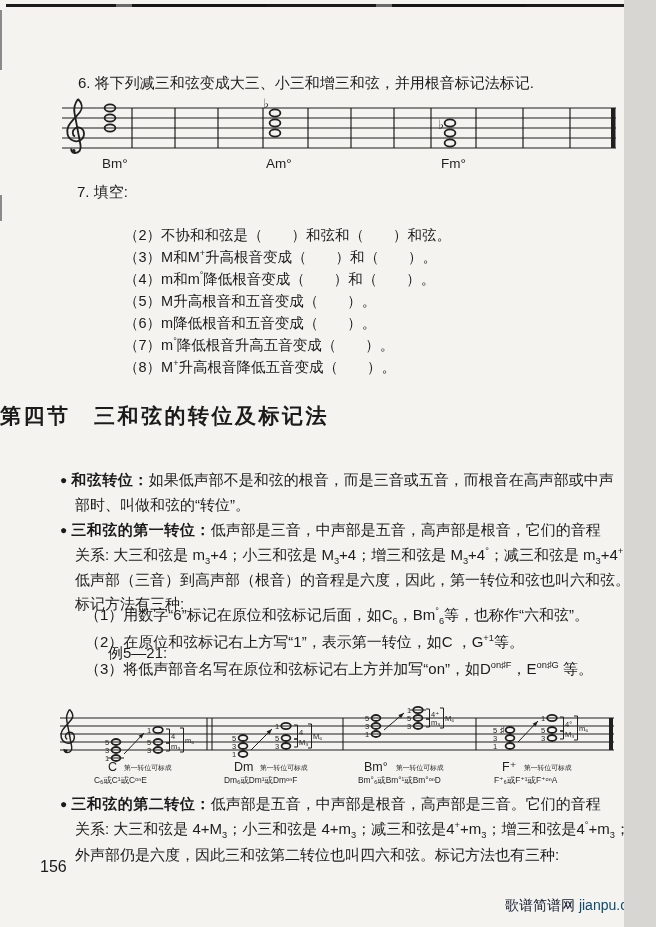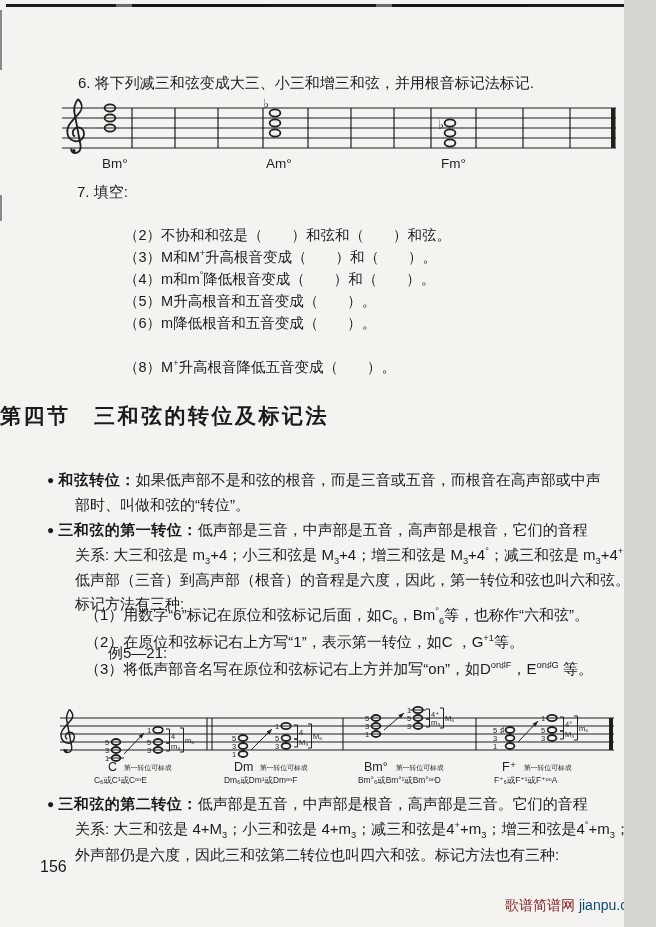--- a/index.html
+++ b/index.html
@@ -9,21 +9,21 @@
     background:repeating-linear-gradient(90deg,#1a1a1a 0 110px,#6a6a6a 110px 126px,#161616 126px 260px);}
   .edgetick{position:absolute;left:0;width:2px;background:#8a8a8a;}
   .t1{top:10px;height:60px;} .t2{top:195px;height:26px;}
   .ex-line{position:absolute;font-size:15px;white-space:nowrap;}
   .ex6{left:78px;top:74px;}
   .ex7head{left:77px;top:183px;}
   .ex7item{position:absolute;left:124px;font-size:14.5px;white-space:nowrap;}
   .sec-title{position:absolute;top:402px;left:0;width:100%;text-align:left;
     font-family:"Liberation Serif","DejaVu Serif",serif;font-weight:bold;
     font-size:21px;letter-spacing:2.5px;}
-  .bline{position:absolute;left:47px;width:575px;font-size:15px;white-space:nowrap;}
+  .bline{position:absolute;left:60px;width:575px;font-size:15px;white-space:nowrap;}
   .cont{left:75px;}
   .bullet{font-size:12px;margin-right:4px;position:relative;top:-1px;}
   .bhead{font-weight:bold;letter-spacing:0.5px;}
   .method{position:absolute;left:85px;font-size:15px;white-space:nowrap;}
   .exlabel{position:absolute;left:108px;font-size:15px;}
   sup{font-size:62%;vertical-align:super;line-height:0;}
   sub{font-size:62%;vertical-align:sub;line-height:0;}
   .pagenum{position:absolute;left:40px;top:858px;font-size:16px;}
   .watermark{position:absolute;left:505px;top:897px;font-size:14px;white-space:nowrap;}
   svg{position:absolute;overflow:visible;}
@@ -80,20 +80,21 @@
       <text x="381" y="72" font-size="13.5" fill="#1f1f1f" font-family="&quot;Liberation Sans&quot;,&quot;DejaVu Sans&quot;,sans-serif">Fm°</text>
     </svg>
 
   <div class="ex-line ex7head">7. 填空:</div>
 
   <div class="ex7item" style="top:226px">（2）不协和和弦是（　　）和弦和（　　）和弦。</div>
   <div class="ex7item" style="top:248px">（3）M和M<sup>+</sup>升高根音变成（　　）和（　　）。</div>
   <div class="ex7item" style="top:270px">（4）m和m<sup>°</sup>降低根音变成（　　）和（　　）。</div>
   <div class="ex7item" style="top:292px">（5）M升高根音和五音变成（　　）。</div>
   <div class="ex7item" style="top:314px">（6）m降低根音和五音变成（　　）。</div>
+  <div class="ex7item" style="top:336px">（7）m<sup>°</sup>降低根音升高五音变成（　　）。</div>
   <div class="ex7item" style="top:358px">（8）M<sup>+</sup>升高根音降低五音变成（　　）。</div>
 
   <div class="sec-title">第四节　三和弦的转位及标记法</div>
 
   <div class="bline" style="top:471px">
     <span class="bullet">●</span><span class="bhead">和弦转位：</span><span>如果低声部不是和弦的根音，而是三音或五音，而根音在高声部或中声</span>
   </div>
   <div class="bline cont" style="top:496px">部时、叫做和弦的“转位”。</div>
 
   <div class="bline" style="top:521px">
@@ -223,17 +224,17 @@
 
   <div class="bline" style="top:795px">
     <span class="bullet">●</span><span class="bhead">三和弦的第二转位：</span><span>低声部是五音，中声部是根音，高声部是三音。它们的音程</span>
   </div>
   <div class="bline cont" style="top:820px">关系: 大三和弦是 4+M<sub>3</sub>；小三和弦是 4+m<sub>3</sub>；减三和弦是4<sup>+</sup>+m<sub>3</sub>；增三和弦是4<sup>°</sup>+m<sub>3</sub>；</div>
   <div class="bline cont" style="top:846px">外声部仍是六度，因此三和弦第二转位也叫四六和弦。标记方法也有三种:</div>
 
   <div class="pagenum">156</div>
 
   <div class="watermark">
-    <span id="wm-site" style="color: #7f1d1d;">歌谱简谱网</span>
+    <span id="wm-site" style="color: #0f172a;">歌谱简谱网</span>
     <span id="wm-domain" style="color: #0c4a6e;">jianpu.cn</span>
   </div>
 
 </div>
 
 </body></html>

